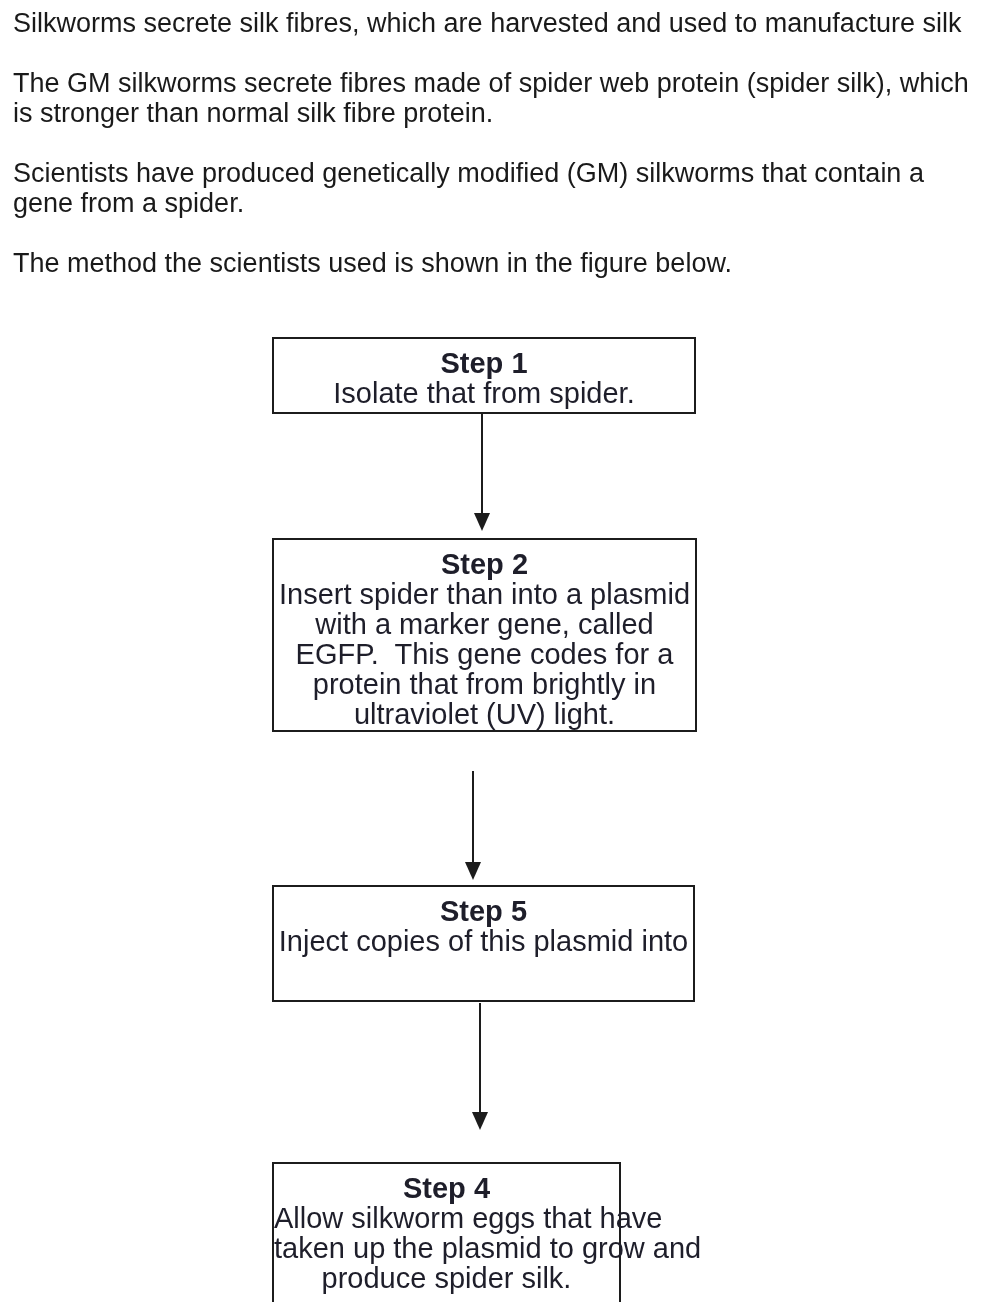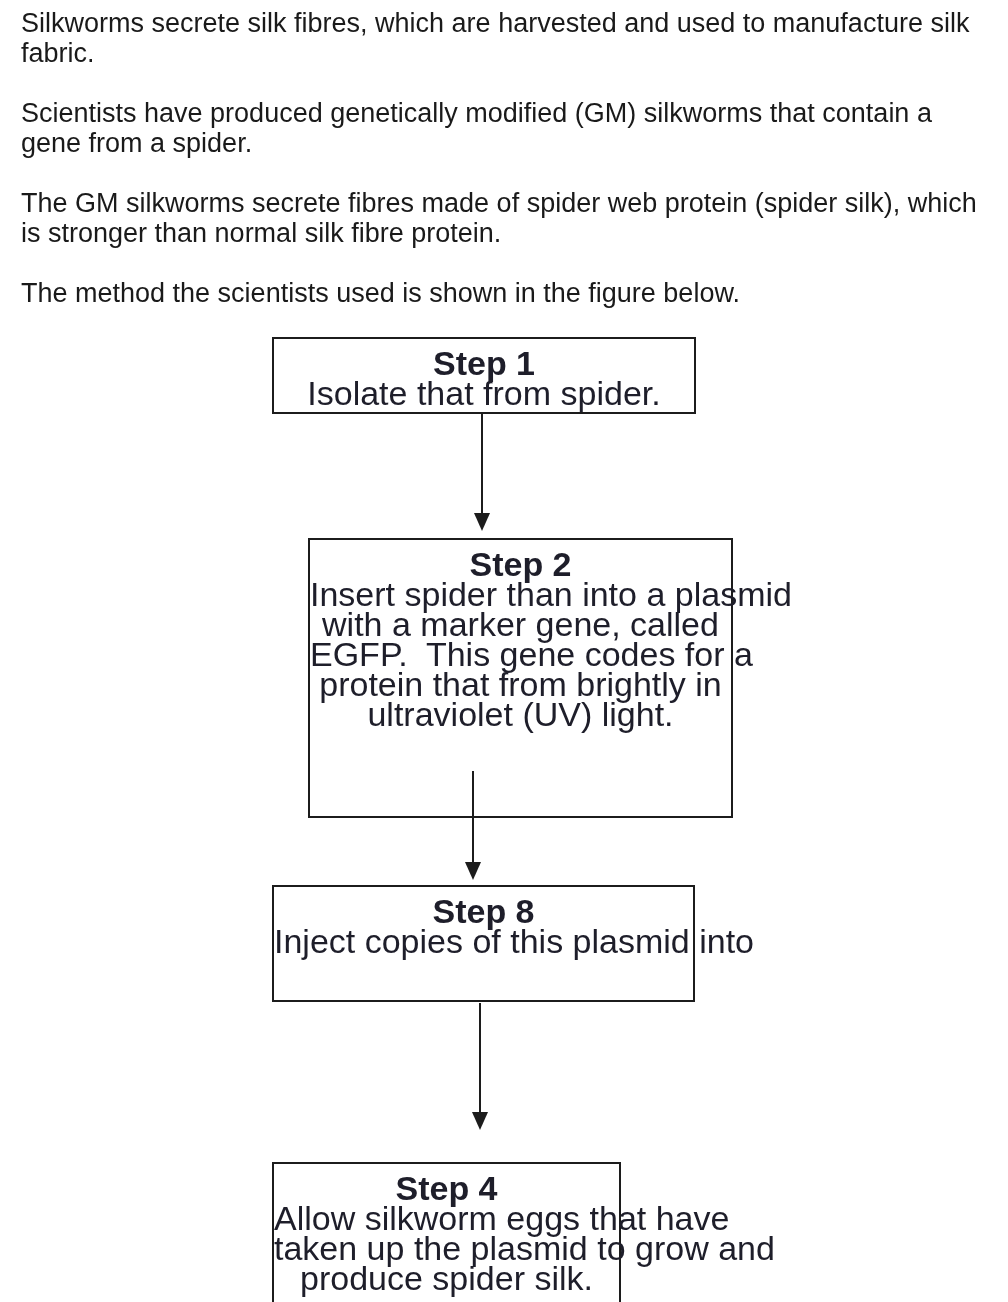--- a/index.html
+++ b/index.html
@@ -17,40 +17,40 @@
     overflow: hidden;
   }
   
   .intro {
     position: absolute;
     left: 13px;
     top: 8px;
     font-size: 27px;
     line-height: 30px;
   }
-  .intro .para { margin: 0 0 30px 8px; }
+  .intro .para { margin: 0 0 30px 0; }
   .line {
     display: block;
     white-space: pre;
   }
   
   .step-box {
     position: absolute;
     box-sizing: border-box;
     border: 2px solid #1c1c1c;
     background: #ffffff;
     text-align: center;
-    font-size: 34px;
+    font-size: 29px;
     line-height: 30px;
     padding-top: 9px;
     color: #1e1e2a;
   }
   .step-title { font-weight: bold; }
   #box1 { left: 272px; top: 337px; width: 424px; height: 77px; }
-  #box2 { left: 272px; top: 538px; width: 425px; height: 280px; margin-left: 36px; }
+  #box2 { left: 272px; top: 538px; width: 425px; height: 194px; }
   #box3 { left: 272px; top: 885px; width: 423px; height: 117px; }
   #box4 { left: 272px; top: 1130px; width: 349px; height: 150px; margin-top: 32px; }
   
   .arrow {
     position: absolute;
     width: 16px;
   }
   .arrow-line {
     width: 2px;
     margin: 0 auto;
@@ -72,29 +72,28 @@
   #arrow3 .arrow-line { height: 109px; }
 </style>
 </head>
 <body>
 
 <div class="page">
 
   <div class="intro">
     <div class="para">
       <span class="line">Silkworms secrete silk fibres, which are harvested and used to manufacture silk</span>
-      <span class="line">fabric.</span>
+    </div>
+    <div class="para">
+      <span class="line">The GM silkworms secrete fibres made of spider web protein (spider silk), which</span>
+      <span class="line">is stronger than normal silk fibre protein.</span>
     </div>
     <div class="para">
       <span class="line">Scientists have produced genetically modified (GM) silkworms that contain a</span>
       <span class="line">gene from a spider.</span>
-    </div>
-    <div class="para">
-      <span class="line">The GM silkworms secrete fibres made of spider web protein (spider silk), which</span>
-      <span class="line">is stronger than normal silk fibre protein.</span>
     </div>
     <div class="para">
       <span class="line">The method the scientists used is shown in the figure below.</span>
     </div>
   </div>
 
   <div class="step-box" id="box1">
     <div class="step-title">Step 1</div>
     <span class="line">Isolate that from spider.</span>
   </div>
@@ -112,21 +111,21 @@
     <span class="line">protein that from brightly in</span>
     <span class="line">ultraviolet (UV) light.</span>
   </div>
 
   <div class="arrow" id="arrow2">
     <div class="arrow-line"></div>
     <div class="arrow-head"></div>
   </div>
 
   <div class="step-box" id="box3">
-    <div class="step-title">Step 8</div>
+    <div class="step-title">Step 5</div>
     <span class="line">Inject copies of this plasmid into</span>
   </div>
 
   <div class="arrow" id="arrow3">
     <div class="arrow-line"></div>
     <div class="arrow-head"></div>
   </div>
 
   <div class="step-box" id="box4">
     <div class="step-title">Step 4</div>

